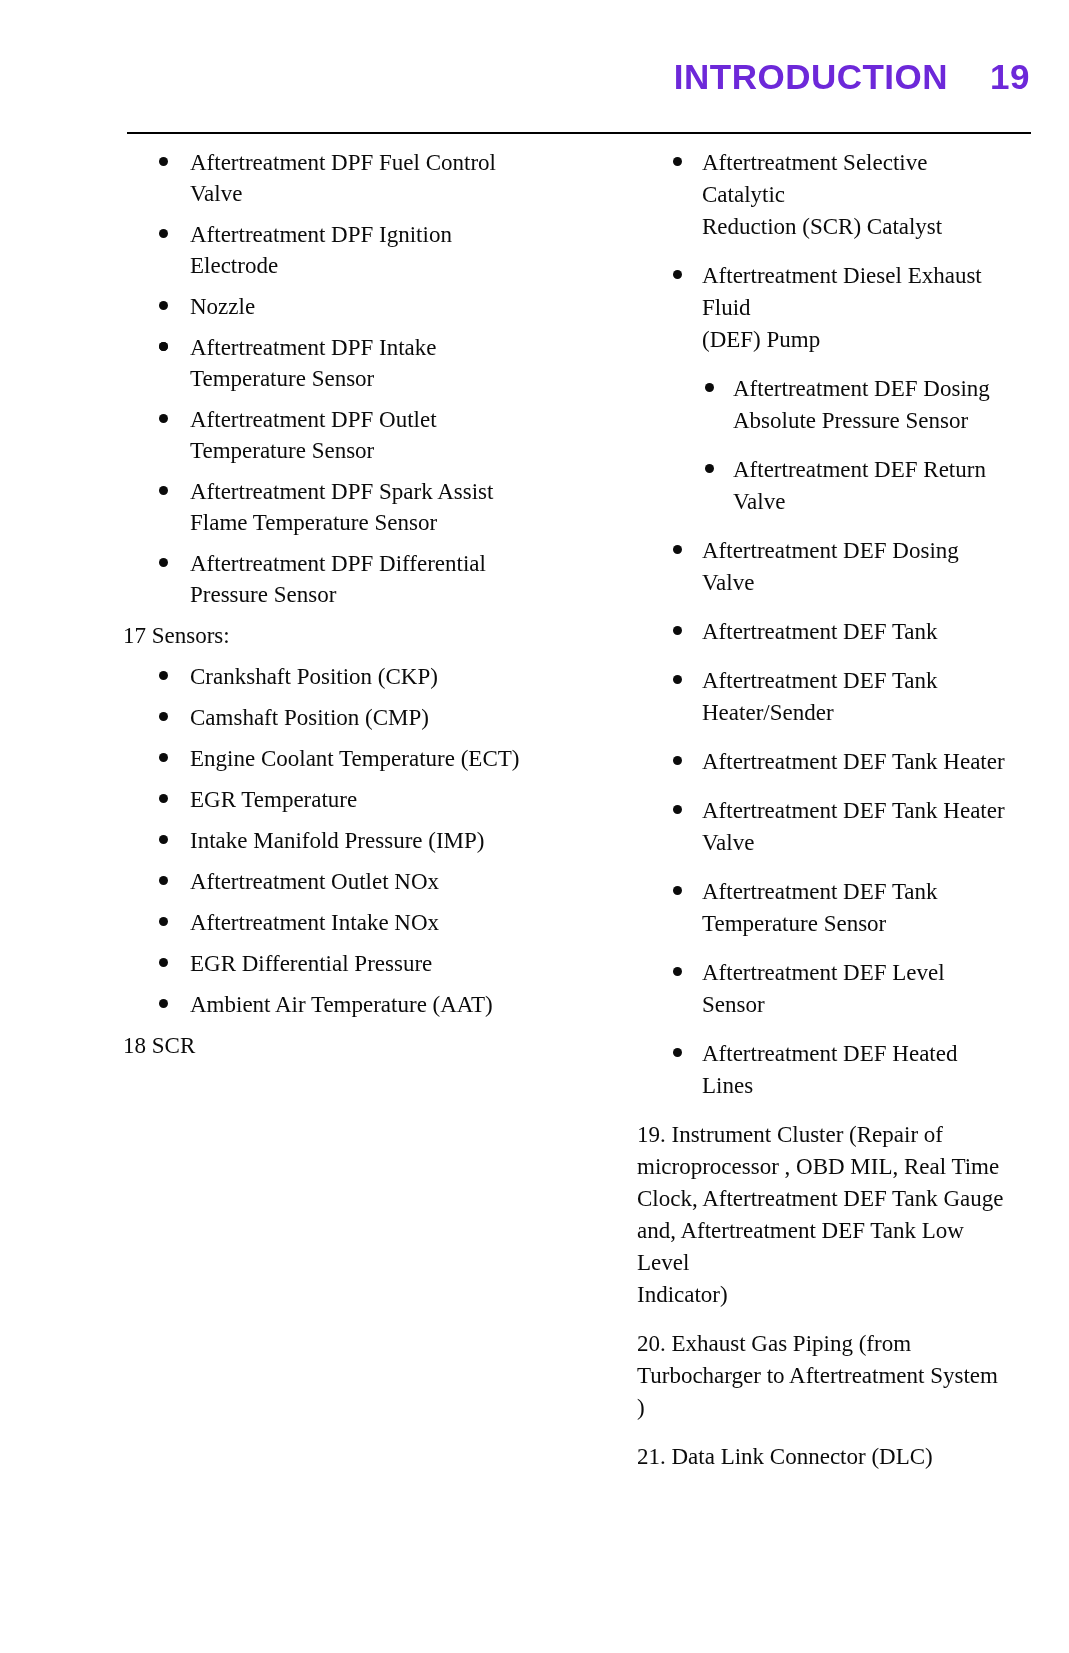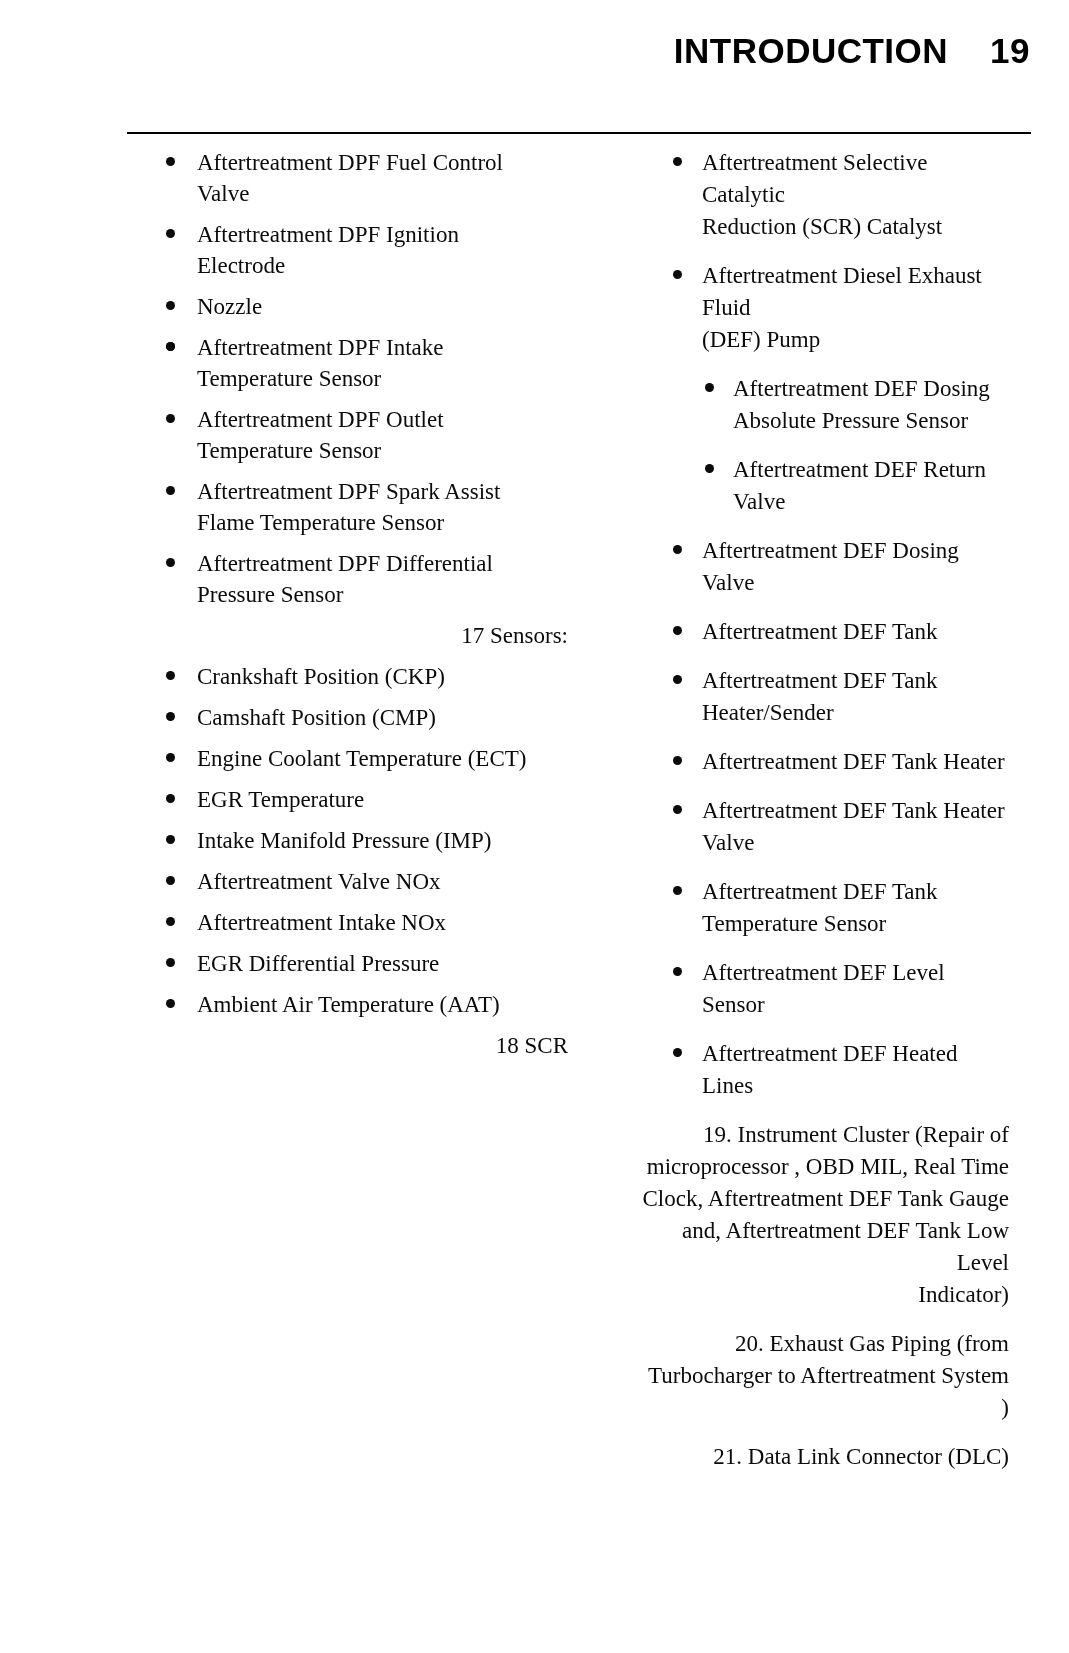--- a/index.html
+++ b/index.html
@@ -11,30 +11,30 @@
     position: relative;
     width: 1069px;
     height: 1653px;
     background: #ffffff;
     color: #0b0b0b;
     font-family: "Liberation Serif", serif;
     overflow: hidden;
   }
   .header {
     position: absolute;
-    top: 33px;
+    top: 59px;
     right: 39px;
     display: flex;
     gap: 42px;
     font-family: "Liberation Sans", sans-serif;
     font-weight: bold;
     font-size: 35px;
     line-height: 36px;
     letter-spacing: 0.5px;
-    color: #000000;
+    color: #6d28d9;
     white-space: nowrap;
   }
   .rule {
     position: absolute;
     left: 127px;
     top: 132px;
     width: 904px;
     height: 2px;
     background: #000000;
   }
@@ -47,41 +47,41 @@
     left: 123px;
     width: 445px;
     line-height: 31px;
   }
   .col-right {
     left: 597px;
     width: 412px;
     line-height: 32px;
   }
   .item { position: relative; }
-  .col-left  .item { margin-bottom: 10px; margin-left: 7px; }
+  .col-left  .item { margin-bottom: 10px; }
   .col-right .item { margin-bottom: 17px; margin-left: 40px; }
   .item .txt {
     display: block;
     white-space: pre-line;
   }
   .col-left  .bullet { padding-left: 67px; }
   .col-right .bullet { padding-left: 65px; }
   .col-right .sub    { padding-left: 96px; }
   .dot {
     position: absolute;
     top: 10px;
     width: 9px;
     height: 9px;
     border-radius: 50%;
     background: #0b0b0b;
   }
   .col-left  .bullet .dot { left: 36px; }
   .col-right .bullet .dot { left: 36px; }
   .col-right .sub    .dot { left: 68px; }
-  .label, .numbered { padding-left: 0; text-align: right; }
+  .label, .numbered { padding-left: 0; }
 </style>
 </head>
 <body>
 
 <div class="page">
 
   <div class="header">
     <span>INTRODUCTION</span>
     <span>19</span>
   </div>
@@ -144,21 +144,21 @@
     <div class="item bullet">
         <span class="dot"></span>
         <span class="txt">EGR Temperature</span>
       </div>
     <div class="item bullet">
         <span class="dot"></span>
         <span class="txt">Intake Manifold Pressure (IMP)</span>
       </div>
     <div class="item bullet">
         <span class="dot"></span>
-        <span class="txt">Aftertreatment Valve NOx</span>
+        <span class="txt">Aftertreatment Outlet NOx</span>
       </div>
     <div class="item bullet">
         <span class="dot"></span>
         <span class="txt">Aftertreatment Intake NOx</span>
       </div>
     <div class="item bullet">
         <span class="dot"></span>
         <span class="txt">EGR Differential Pressure</span>
       </div>
     <div class="item bullet">

